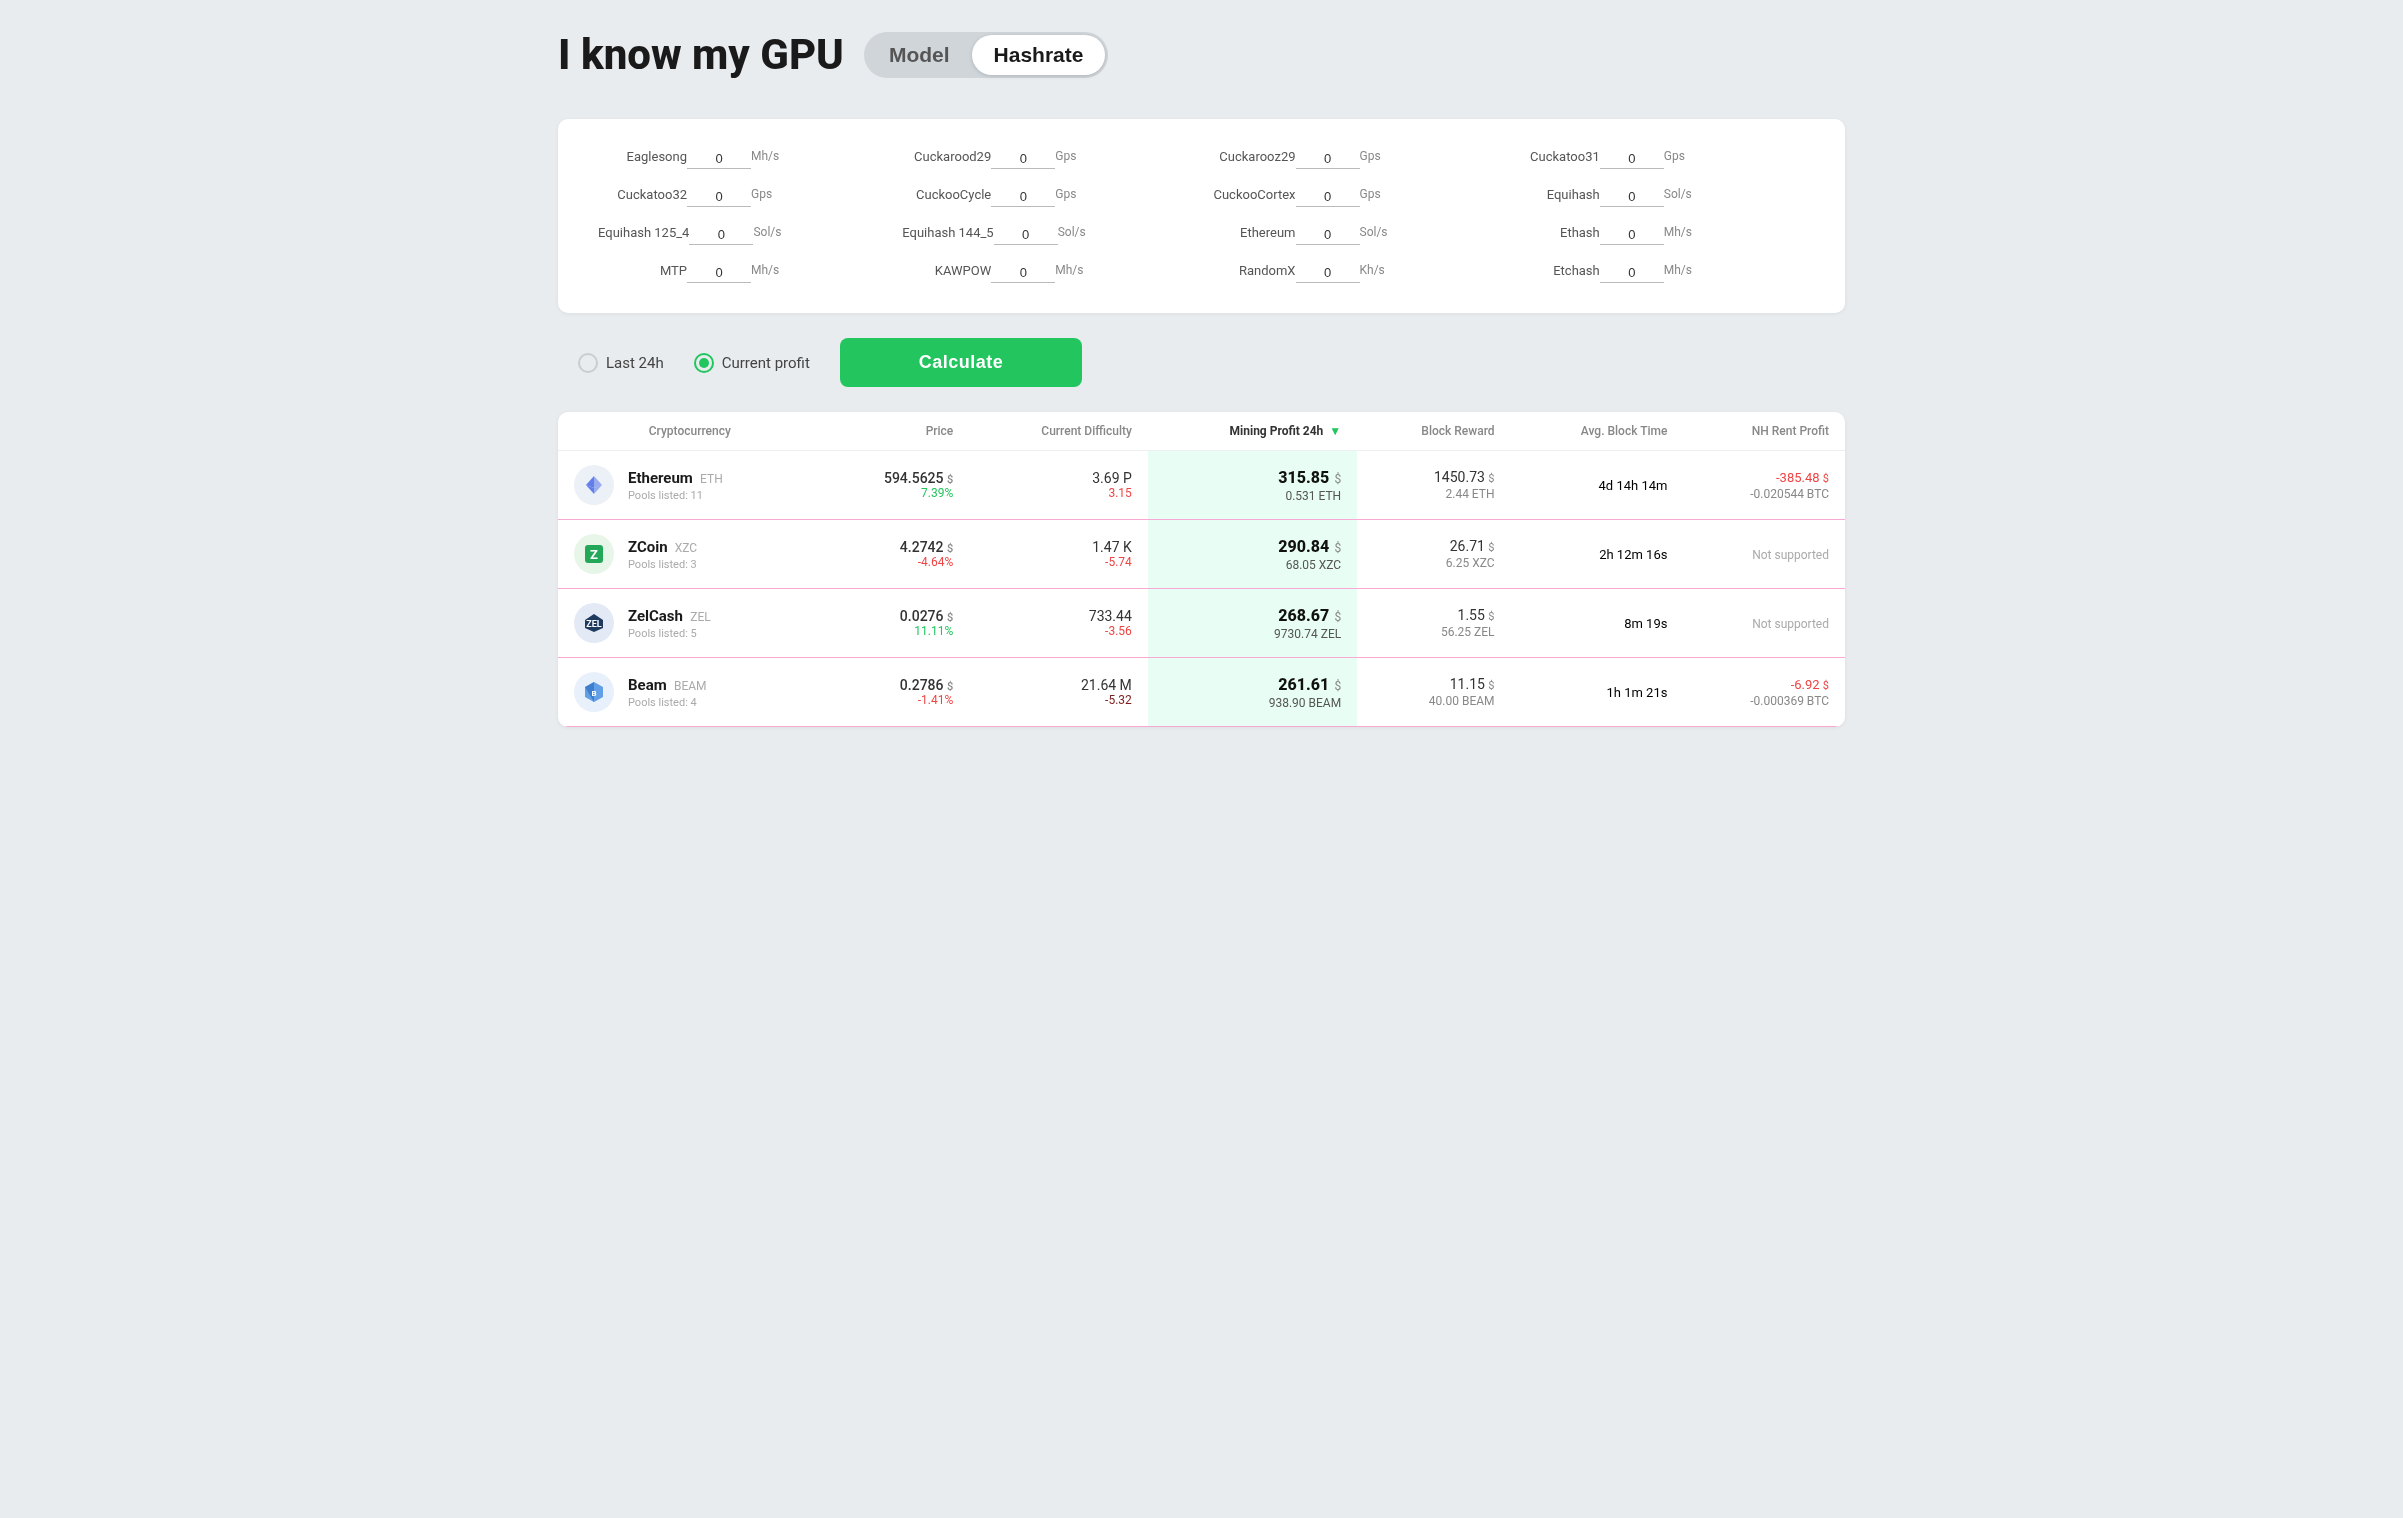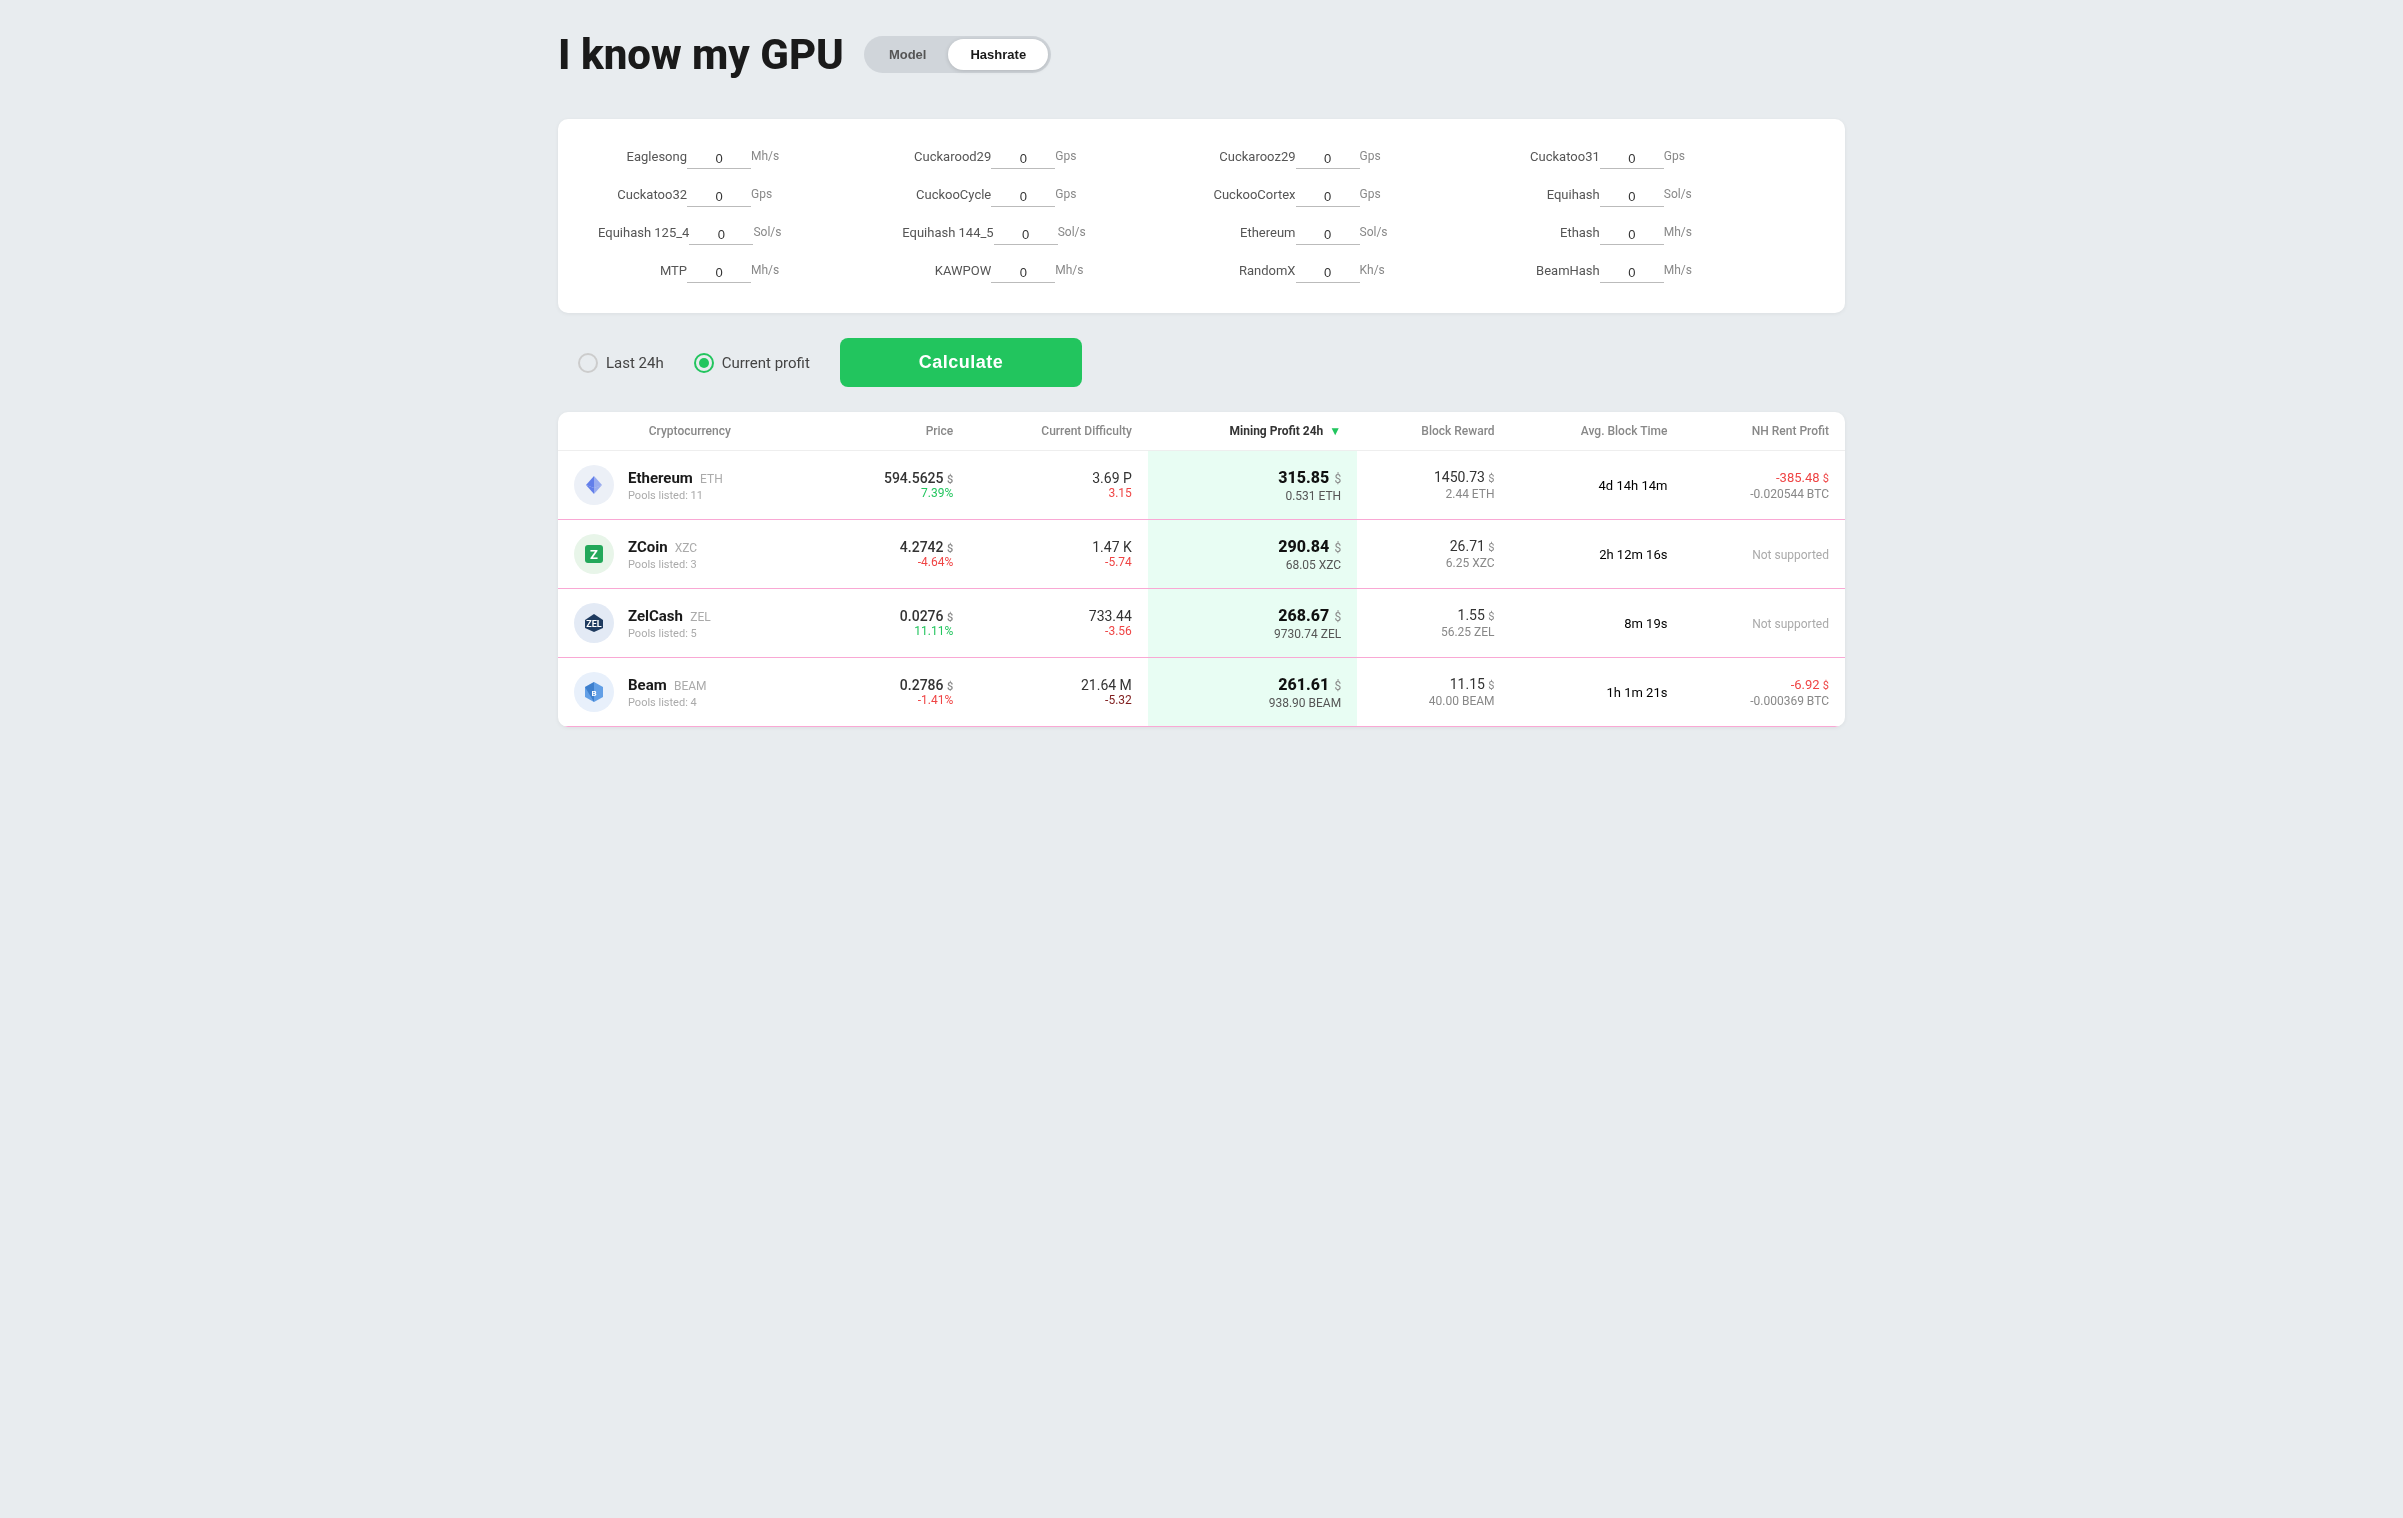--- a/index.html
+++ b/index.html
@@ -29,21 +29,21 @@
     .toggle-group {
       display: flex;
       background: #d0d5da;
       border-radius: 30px;
       padding: 3px;
     }
     .toggle-btn {
       padding: 8px 22px;
       border-radius: 25px;
       border: none;
-      font-size: 13px;
+      font-size: 21px;
       font-weight: 600;
       cursor: pointer;
       transition: all 0.2s;
     }
     .toggle-btn.inactive {
       background: transparent;
       color: #555;
     }
     .toggle-btn.active {
       background: #fff;
@@ -329,21 +329,21 @@
     <span class="hash-label">KAWPOW</span>
     <input class="hash-input" type="text" value="0" style="">
     <span class="hash-unit">Mh/s</span>
   </div>
         <div class="hash-field">
     <span class="hash-label">RandomX</span>
     <input class="hash-input" type="text" value="0" style="">
     <span class="hash-unit">Kh/s</span>
   </div>
         <div class="hash-field">
-    <span class="hash-label">BeamHash</span>
+    <span class="hash-label">Etchash</span>
     <input class="hash-input" type="text" value="0" style="">
     <span class="hash-unit">Mh/s</span>
   </div>
       </div>
   </div>
 
   <div class="controls-row">
     <label class="radio-label">
       <div class="radio-circle"></div>
       <span>Last 24h</span>

